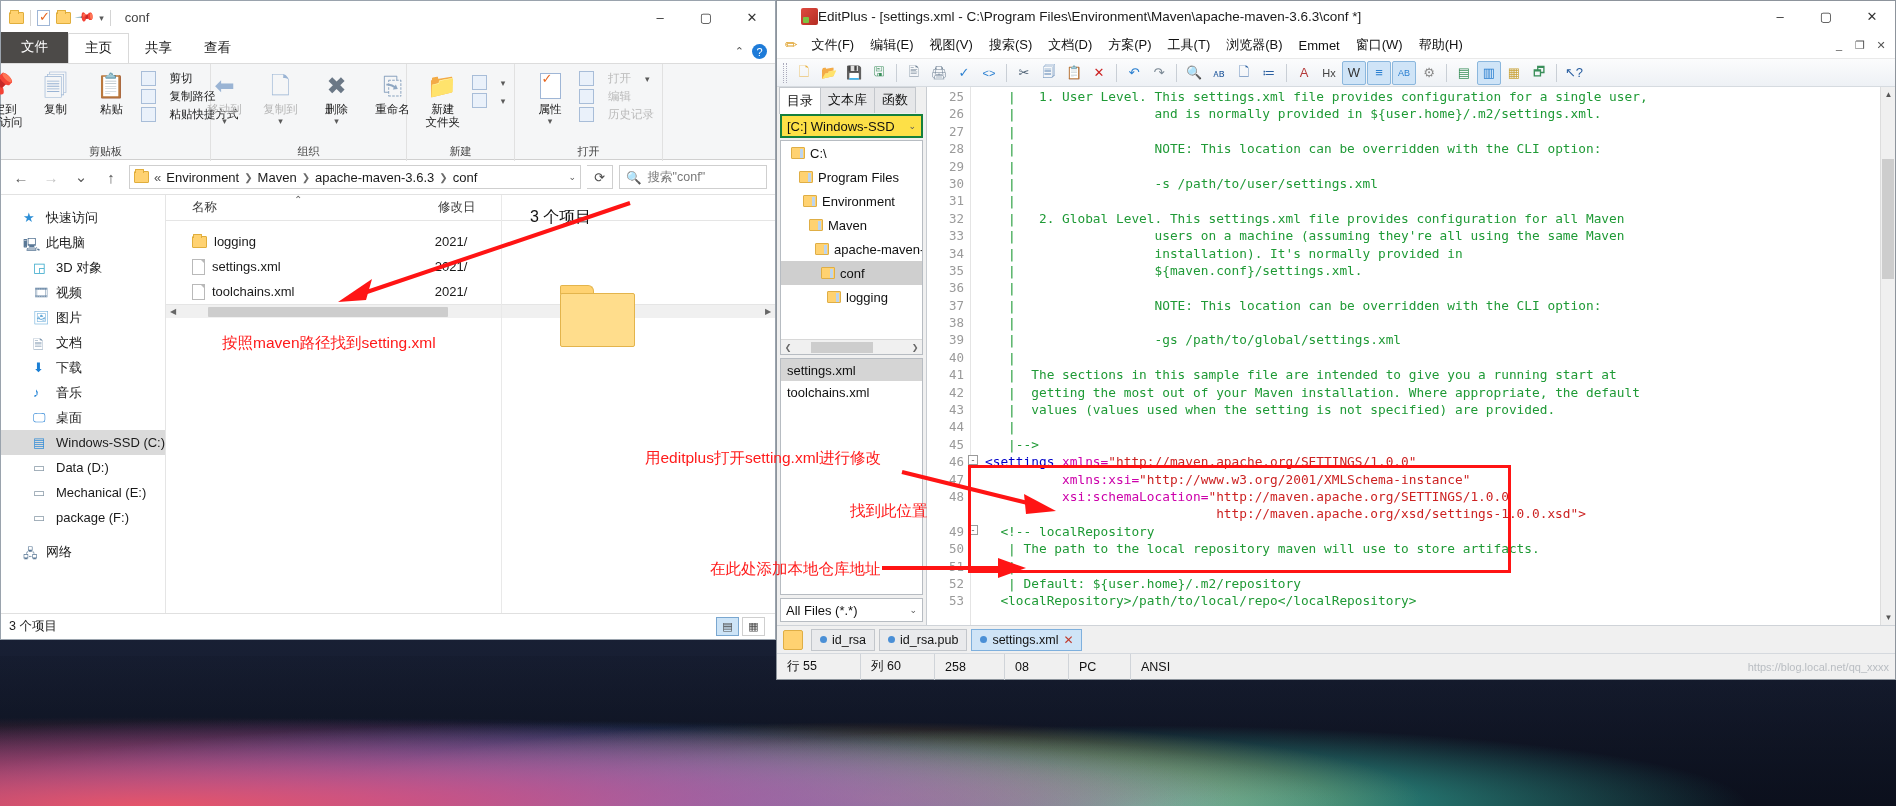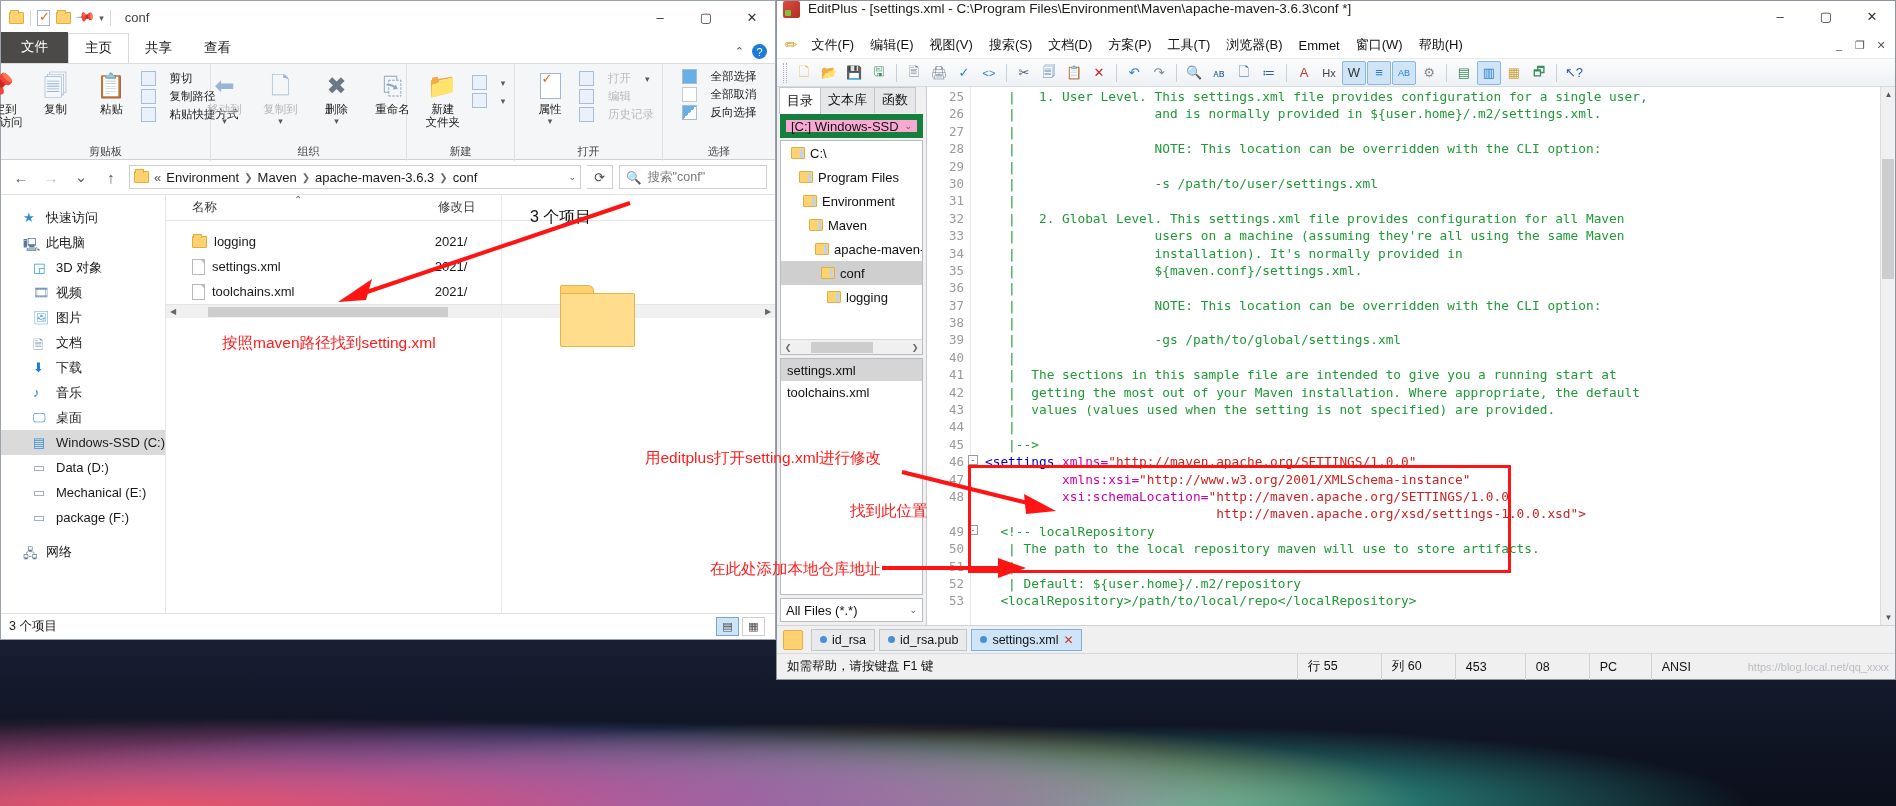--- a/index.html
+++ b/index.html
@@ -124,21 +124,21 @@
   .hscroll { height:14px; background:#f0f0f0; border-top:1px solid #e5e5e5; display:flex; align-items:center; }
   .hscroll .thumb { height:10px; background:#cdcdcd; margin-left:28px; width:240px; border-radius:1px; }
   .hs-arrow{width:14px;text-align:center;font-size:8px;color:#666;}
 
   
   .editplus {
     position:absolute; left:776px; top:0; width:1120px; height:680px;
     background:#f0f0f0; border:1px solid #8d949c; display:flex; flex-direction:column;
     font-size:13px; color:#111;
   }
-  .ep-title { height:31px; background:#fff; display:flex; align-items:flex-start; padding-left:6px; gap:8px; position:relative;}
+  .ep-title { height:31px; background:#fff; display:flex; align-items:center; padding-left:24px; position:relative;}
   .ep-logo { width:17px;height:17px;background:linear-gradient(135deg,#e04a3f,#b32d23);border-radius:2px;position:relative;}
   .ep-logo:after{content:"";position:absolute;left:2px;bottom:2px;width:6px;height:6px;background:#7dc242;border-radius:1px;}
   .ep-title-text{font-size:13.5px;color:#1a1a1a;}
   .ep-winbtns{position:absolute;right:0;top:0;display:flex;}
   .ep-wb{width:46px;height:31px;display:flex;align-items:center;justify-content:center;color:#333;font-size:13px;}
 
   .ep-menubar{height:27px;background:#fff;display:flex;align-items:center;gap:0px;padding-left:8px;position:relative;border-bottom:1px solid #e9e9e9;}
   .ep-pencil{font-size:15px;color:#e0a32e;margin-right:6px;}
   .ep-menu{padding:3px 8px;font-size:13px;color:#111;white-space:nowrap;}
   .ep-mdibtns{position:absolute;right:4px;display:flex;gap:1px;}
@@ -148,21 +148,21 @@
   .tb { width:24px;height:24px;display:flex;align-items:center;justify-content:center;font-size:13px;}
   .tb.act{background:#cfe4f7;border:1px solid #8bb7dd;border-radius:2px;}
   .tb-sep{width:1px;height:18px;background:#c9cfd6;margin:0 4px;}
   .grip{width:4px;height:20px;border-left:1px dotted #aab;border-right:1px dotted #aab;margin-right:4px;}
 
   .ep-body{flex:1;display:flex;min-height:0;background:#f0f0f0;}
   .ep-left{width:150px;display:flex;flex-direction:column;border-right:1px solid #c8ccd1;background:#f0f0f0;}
   .ep-ptabs{display:flex;align-items:flex-end;height:26px;padding-left:2px;}
   .ep-ptab{padding:3px 7px 4px;font-size:13px;color:#111;border:1px solid #c3c7cc;border-bottom:none;background:#e6e7e9;margin-right:-1px;}
   .ep-ptab.active{background:#fff;position:relative;top:1px;padding-top:4px;}
-  .ep-drivesel{height:24px;margin:1px 3px 2px 3px;border:6px solid #15803d;background:#f9a8d4;display:flex;align-items:center;justify-content:space-between;padding:0 5px;font-size:13px;}
+  .ep-drivesel{height:24px;margin:1px 3px 2px 3px;border:2px solid #15803d;background:#fde047;display:flex;align-items:center;justify-content:space-between;padding:0 5px;font-size:13px;}
   .ep-tree{flex:0 0 215px;margin:0 3px;border:1px solid #b7bcc2;background:#fff;overflow:hidden;position:relative;}
   .trow{height:24px;display:flex;align-items:center;gap:5px;font-size:13px;color:#111;white-space:nowrap;}
   .trow.sel{background:#cfcfcf;}
   .tfold{width:14px;height:12px;background:#ffd271;border:1px solid #dfae45;border-radius:1px;position:relative;flex:none;}
   .tfold:after{content:"";position:absolute;right:1px;top:1px;width:3px;height:9px;background:#bcd4ee;}
   .tree-hs{position:absolute;left:0;right:0;bottom:0;height:15px;background:#f0f0f0;display:flex;align-items:center;border-top:1px solid #d8d8d8;}
   .tree-hs .thumb{height:11px;background:#cdcdcd;width:62px;margin-left:16px;}
   .ep-filelist{flex:1;margin:3px;border:1px solid #b7bcc2;background:#fff;overflow:hidden;}
   .flrow{height:22px;display:flex;align-items:center;padding-left:6px;font-size:13px;}
   .flrow.sel{background:#d5d5d5;}
@@ -342,39 +342,20 @@
               </div>
             <div class="ritem dim">
                 <span class="sq-ico"></span>
                 <span>历史记录</span>
               </div>
           </div>
         </div>
         <div class="rgroup-label">打开</div>
       </div>
 
-      <div class="rgroup" style="width:112px;border-right:none;">
-        <div class="rrow">
-          <div class="rsmall" style="padding-top:2px;">
-            <div class="ritem">
-                <span class="sq-ico" style="background:#6aaee6;"></span>
-                <span>全部选择</span>
-              </div>
-            <div class="ritem">
-                <span class="sq-ico" style="background:#fff;border-color:#c9c9c9;"></span>
-                <span>全部取消</span>
-              </div>
-            <div class="ritem">
-                <span class="sq-ico" style="background:linear-gradient(135deg,#6aaee6 50%,#fff 50%);"></span>
-                <span>反向选择</span>
-              </div>
-          </div>
-        </div>
-        <div class="rgroup-label">选择</div>
-      </div>
     </div>
 
     <div class="addr-row">
       <div class="nav-btn">←</div>
       <div class="nav-btn dis">→</div>
       <div class="nav-btn">⌄</div>
       <div class="nav-btn">↑</div>
       <div class="addr-box">
         <span class="folder-ico"></span>
         <span style="color:#555;">«</span>
@@ -696,24 +677,23 @@
           <span>id_rsa.pub</span>
         </div>
       <div class="doctab active">
           <span class="dot"></span>
           <span>settings.xml</span>
           <span class="tabx">✕</span>
         </div>
     </div>
 
     <div class="ep-status">
-      <div class="st-grow">如需帮助，请按键盘 F1 键</div>
       <div class="st-cell" style="width:84px;">行 55</div>
       <div class="st-cell" style="width:74px;">列 60</div>
-      <div class="st-cell" style="width:70px;">453</div>
+      <div class="st-cell" style="width:70px;">258</div>
       <div class="st-cell" style="width:64px;">08</div>
       <div class="st-cell" style="width:62px;">PC</div>
       <div class="st-cell" style="width:96px;border-right:none;">ANSI</div>
       <div class="st-wm">https://blog.local.net/qq_xxxx</div>
     </div>
   </div>
 
   <svg class="arrow-svg" style="left:330px;top:195px;" width="310" height="115" viewBox="0 0 310 115">
     <line x1="300" y1="8" x2="28" y2="100" stroke="#ff1414" stroke-width="4"></line>
     <polygon points="8,107 42,84 36,105" fill="#ff1414"></polygon>

